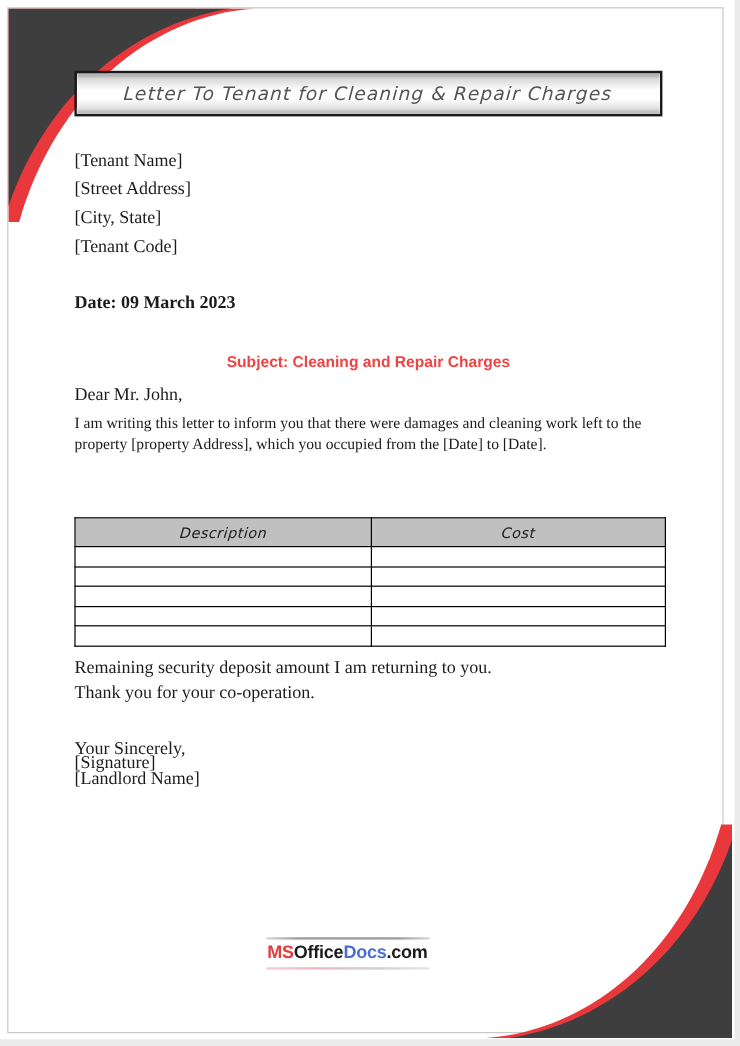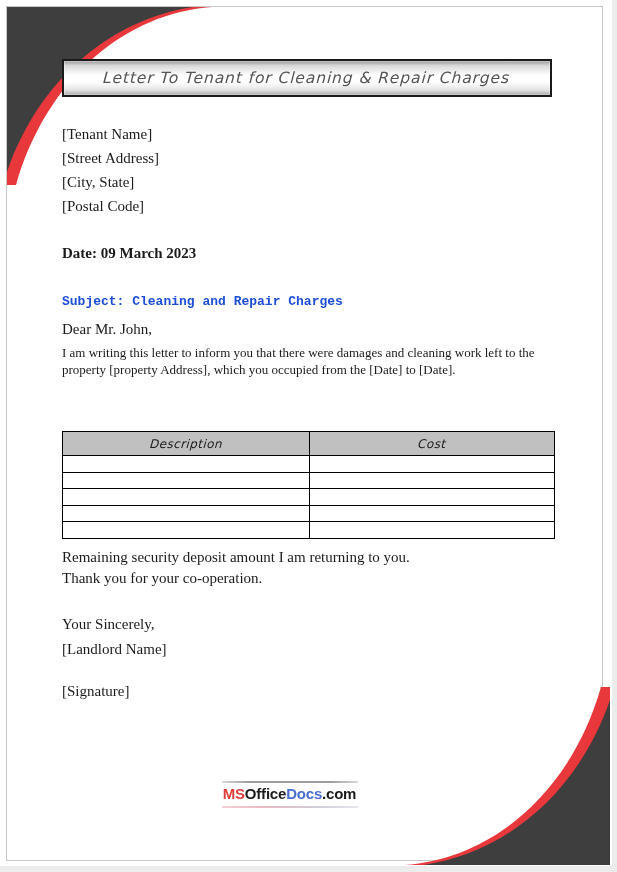--- a/index.html
+++ b/index.html
@@ -122,45 +122,45 @@
   #addr-2  { left: 62px; top: 151px; }
   #addr-3  { left: 62px; top: 175px; }
   #addr-4  { left: 62px; top: 199px; }
   #date-line { left: 62px; top: 246px; font-weight: bold; }
 
   #subject-line {
     position: absolute;
     left: 62px;
     top: 294px;
     width: 490px;
-    text-align: left;
-    font-family: Liberation Mono, monospace;
+    text-align: center;
+    font-family: Liberation Sans, sans-serif;
     font-size: 13px;
     font-weight: bold;
-    color: #1d4ed8;
+    color: #ef4444;
   }
 
   #salutation { left: 62px; top: 322px; }
 
   #para-1 {
     left: 62px;
     top: 345px;
     width: 492px;
   }
   #para-2 {
     left: 62px;
     top: 384px;
     width: 492px;
   }
 
   #closing-1 { left: 62px; top: 550px; }
   #closing-2 { left: 62px; top: 571px; }
   #signoff   { left: 62px; top: 617px; }
   #landlord  { left: 62px; top: 642px; }
-  #signature { left: 62px; top: 684px; }
+  #signature { left: 62px; top: 629px; }
 
   
   #charges-table {
     position: absolute;
     left: 62px;
     top: 431px;
     width: 490px;
     border-collapse: collapse;
     table-layout: fixed;
   }
@@ -252,21 +252,21 @@
 
   <div id="content">
 
     <div id="title-box">
       <span id="title-text">Letter To Tenant for Cleaning &amp; Repair Charges</span>
     </div>
 
     <div class="doc-line" id="addr-1">[Tenant Name]</div>
     <div class="doc-line" id="addr-2">[Street Address]</div>
     <div class="doc-line" id="addr-3">[City, State]</div>
-    <div class="doc-line" id="addr-4">[Postal Code]</div>
+    <div class="doc-line" id="addr-4">[Tenant Code]</div>
 
     <div class="doc-line" id="date-line">Date: 09 March 2023</div>
 
     <div id="subject-line">Subject: Cleaning and Repair Charges</div>
 
     <div class="doc-line" id="salutation">Dear Mr. John,</div>
 
     <div class="doc-para" id="para-1">I am writing this letter to inform you that there were damages and cleaning work left to the property [property Address], which you occupied from the [Date] to [Date].</div>
 
 

